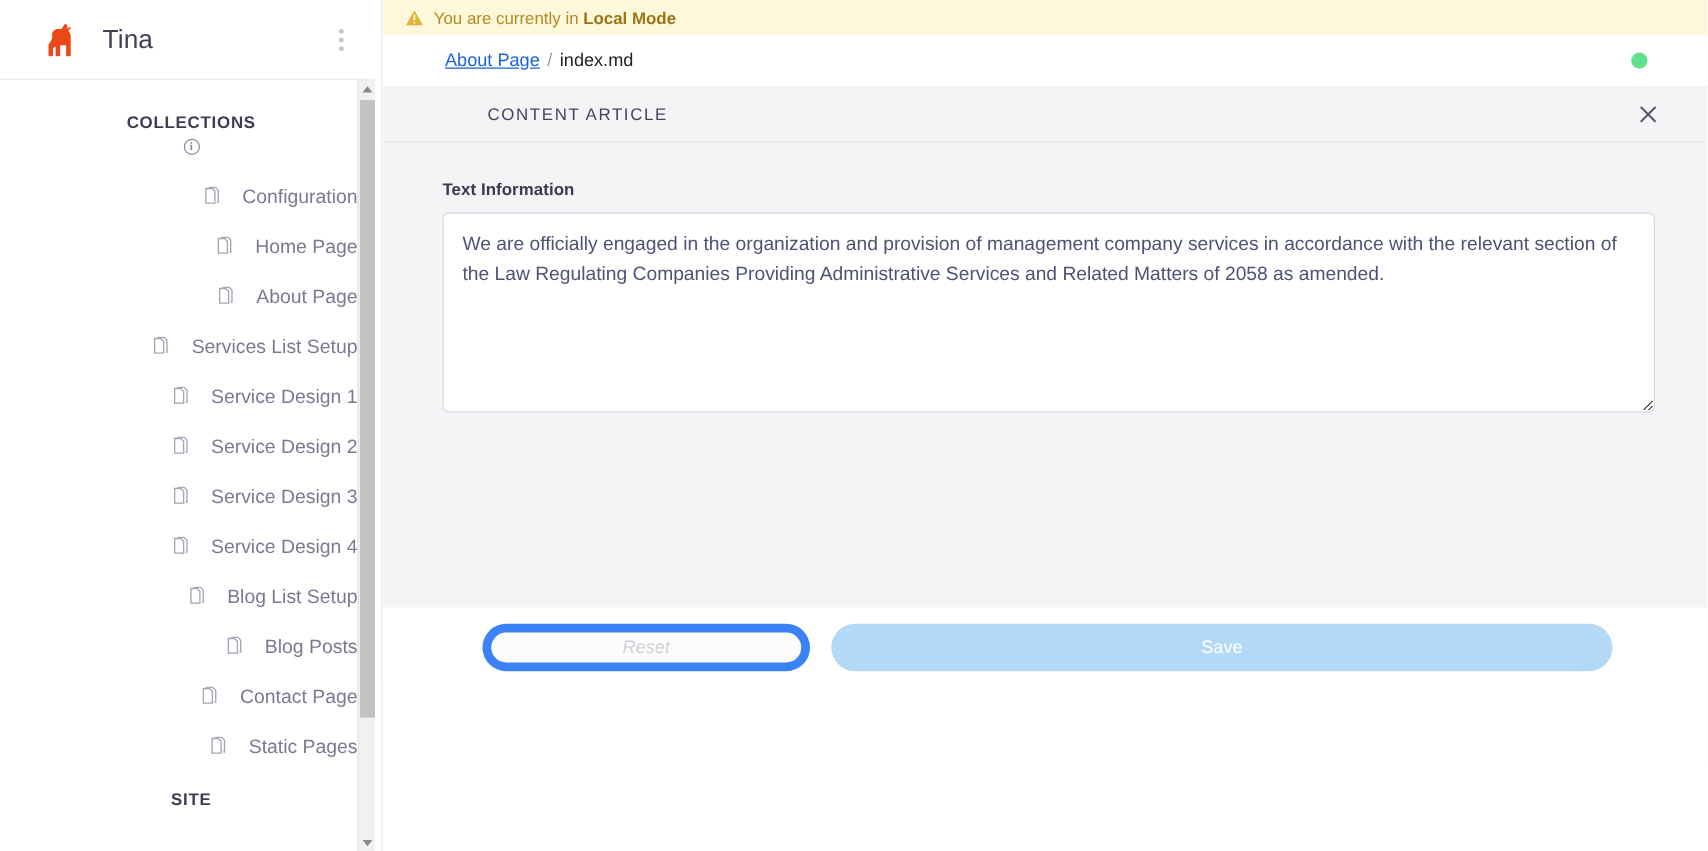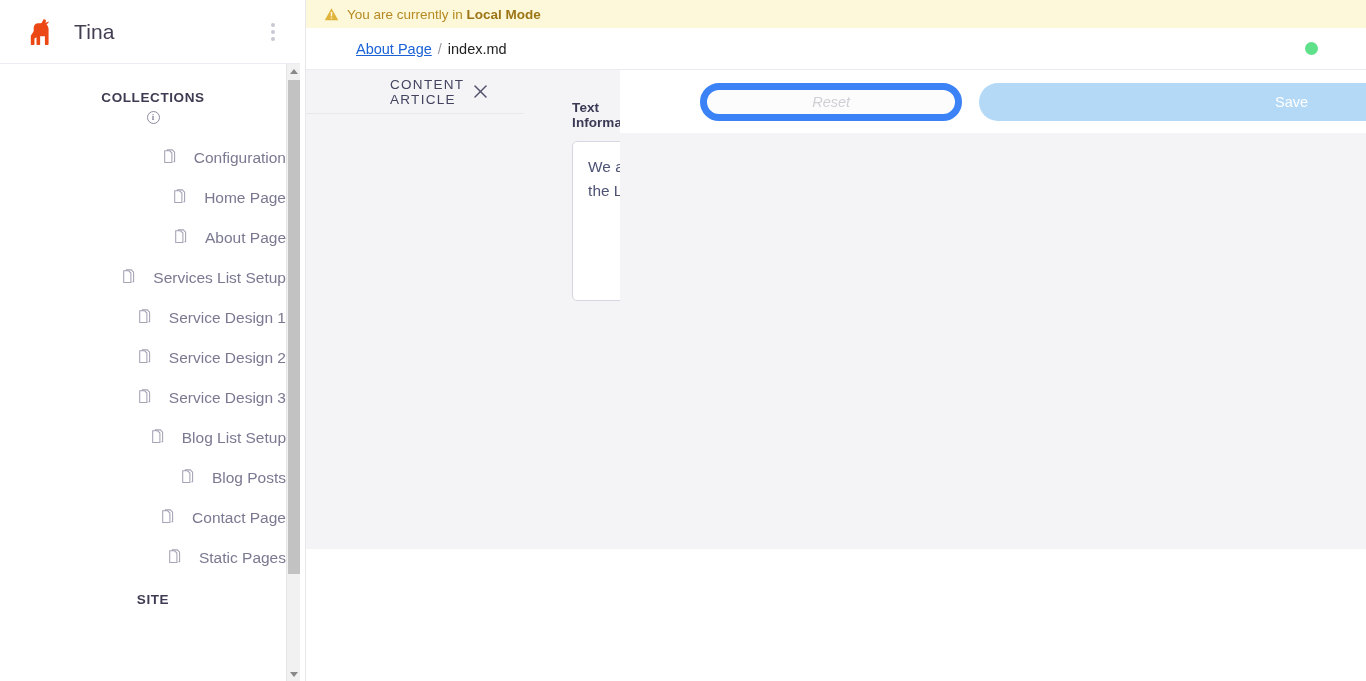--- a/index.html
+++ b/index.html
@@ -29,21 +29,21 @@
     flex: 0 0 300px;
     display: flex;
     flex-direction: column;
   }
 
   #sidebar-header {
     height: 64px;
     flex: 0 0 64px;
     display: flex;
     align-items: center;
-    padding: 0 14px 0 24px;
+    padding: 0 14px 0 32px;
     border-bottom: 1px solid #edecf3;
     background: #ffffff;
     justify-content: center;
   }
 
   #logo-icon {
     width: 34px;
     height: 34px;
     flex: 0 0 34px;
     display: block;
@@ -233,20 +233,21 @@
     width: 13px; height: 13px;
     border-radius: 50%;
     background: #5fe08a;
     flex: 0 0 13px;
   }
 
   #form-panel {
     flex: 1 1 auto;
     background: #f4f4f7;
     display: flex;
+    flex-direction: column;
     overflow: hidden;
   }
 
   #form-header {
     height: 44px;
     flex: 0 0 44px;
     display: flex;
     align-items: center;
     padding: 0 36px 0 84px;
     border-bottom: 1px solid #e8e7ee;
@@ -423,20 +424,29 @@
             </svg>
           <span class="nav-label">Service Design 3</span>
         </li>
         <li class="nav-item">
           <svg class="doc-icon" viewBox="0 0 20 20">
               <g fill="none" stroke="currentColor" stroke-width="1.2">
                 <path d="M3 2h5.5L11 4.5V15H3z"></path>
                 <path d="M6 2.2V1h5.5L14 3.5V14h-1.2"></path>
               </g>
             </svg>
+          <span class="nav-label">Service Design 4</span>
+        </li>
+        <li class="nav-item">
+          <svg class="doc-icon" viewBox="0 0 20 20">
+              <g fill="none" stroke="currentColor" stroke-width="1.2">
+                <path d="M3 2h5.5L11 4.5V15H3z"></path>
+                <path d="M6 2.2V1h5.5L14 3.5V14h-1.2"></path>
+              </g>
+            </svg>
           <span class="nav-label">Blog List Setup</span>
         </li>
         <li class="nav-item">
           <svg class="doc-icon" viewBox="0 0 20 20">
               <g fill="none" stroke="currentColor" stroke-width="1.2">
                 <path d="M3 2h5.5L11 4.5V15H3z"></path>
                 <path d="M6 2.2V1h5.5L14 3.5V14h-1.2"></path>
               </g>
             </svg>
           <span class="nav-label">Blog Posts</span>

